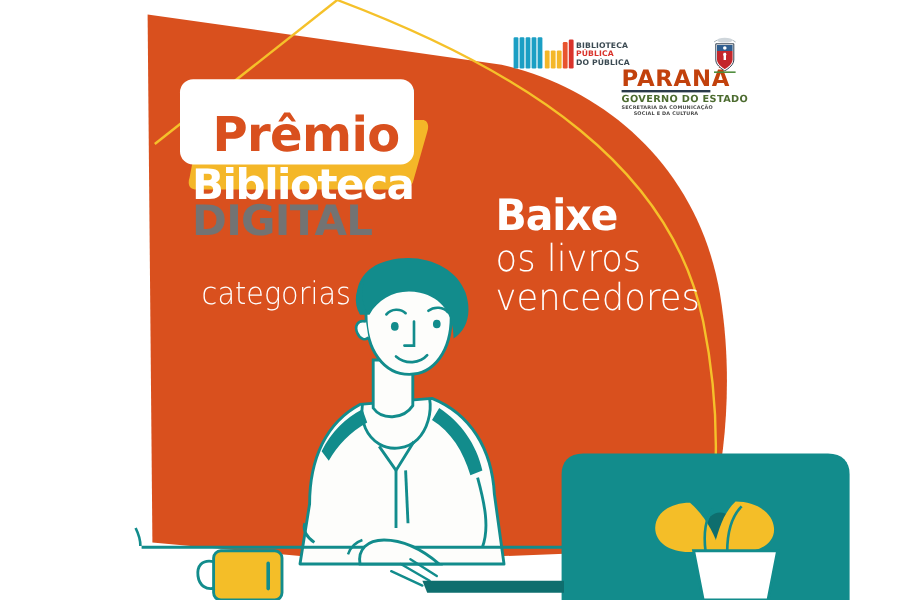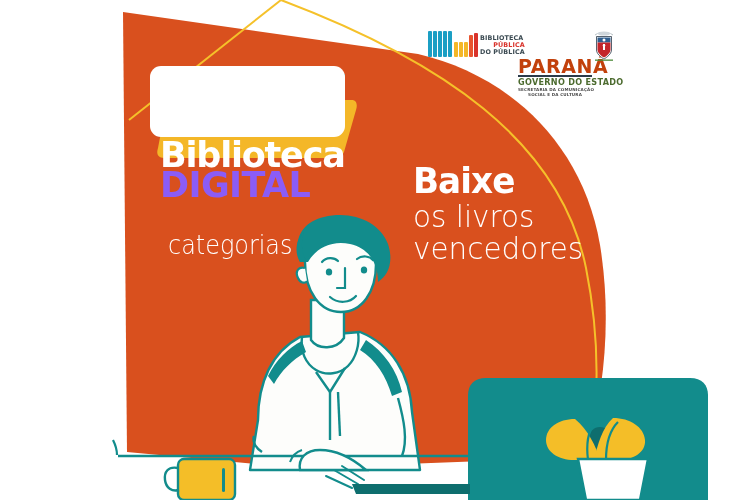--- a/index.html
+++ b/index.html
@@ -18,21 +18,21 @@
     font-size:40px;font-weight:700;color:#D9501E;
     letter-spacing:-0.5px;
     font-family:"DejaVu Sans","Liberation Sans",sans-serif;
   }
   #biblioteca-word{
     left:160px;top:135px;
     font-size:35px;font-weight:700;color:#ffffff;letter-spacing:-1.2px;
   }
   #digital-word{
     left:160px;top:165px;
-    font-size:35px;font-weight:700;color:#8b5cf6;letter-spacing:-0.6px;
+    font-size:35px;font-weight:700;color:#737373;letter-spacing:-0.6px;
   }
   #categorias-word{
     left:168px;top:230px;
     font-size:26px;font-weight:300;color:#ffffff;letter-spacing:0px;
     transform:scaleX(.92);transform-origin:left top;
   }
   .cat-list{position:absolute;left:168px;top:270px;margin:0;padding:0;list-style:none;}
   .cat-list li{
     font-size:19px;font-weight:300;color:#ffffff;line-height:21px;
     transform:scaleX(.92);transform-origin:left center;white-space:pre;
@@ -55,21 +55,21 @@
     transform:scaleX(.95);transform-origin:left top;
   }
 
   
   #bpp-logo{position:absolute;left:428px;top:31px;width:85px;height:32px;}
   #bpp-bars{position:absolute;left:0;top:0;height:26px;width:50px;}
   #bpp-bars i{position:absolute;bottom:0;display:block;border-radius:1px;}
   #bpp-text{position:absolute;left:52px;top:4px;line-height:7.2px;}
   #bpp-text span{display:block;font-size:6.4px;font-weight:700;letter-spacing:.1px;white-space:nowrap;}
   .bpp-dark{color:#3b4a52;}
-  .bpp-red{color:#D9332B;text-align:right;}
+  .bpp-red{color:#D9332B;}
 
   
   #gov-logo{position:absolute;left:518px;top:30px;width:95px;height:36px;}
   #gov-text{position:absolute;left:0;top:2px;width:74px;text-align:center;}
   #gov-parana{font-size:19px;font-weight:700;color:#c2410c;letter-spacing:.6px;line-height:15px;margin-top:27px;}
   #gov-rule{height:1.6px;background:#2b3a4a;margin:1px 0 1.5px 0;}
   #gov-estado{font-size:8.1px;font-weight:700;color:#4c6b2f;letter-spacing:.3px;line-height:9px;white-space:nowrap;}
   #gov-sec1,#gov-sec2{font-size:4.1px;font-weight:700;color:#4a4a4a;letter-spacing:.15px;line-height:5px;white-space:nowrap;}
   #gov-crest{position:absolute;left:76px;top:0px;width:20px;height:32px;}
 </style>
@@ -194,20 +194,21 @@
       <path d="M613,418 C630,418 644,427 645,440
                C646,452 634,460 618,460
                L594,460 C598,444 602,428 613,418 Z" fill="#F4BE28"></path>
       <path d="M588,460 C586,444 588,432 594,424" fill="none" stroke="#128C8C" stroke-width="2.2"></path>
       <path d="M606,460 C606,444 610,430 618,422" fill="none" stroke="#128C8C" stroke-width="2.2"></path>
       <path d="M578,459 L648,459 L640,500 L586,500 Z" fill="#FFFFFF" stroke="#128C8C" stroke-width="2.4"></path>
     </g>
 
   </svg>
 
+  <div class="txt" id="premio-word">Prêmio</div>
 
   <div class="txt" id="biblioteca-word">Biblioteca</div>
 
   <div class="txt" id="digital-word">DIGITAL</div>
 
   <div class="txt" id="categorias-word">categorias</div>
 
 
   <div class="txt" id="baixe-word">Baixe</div>
   <div class="txt" id="oslivros-word">os livros</div>

